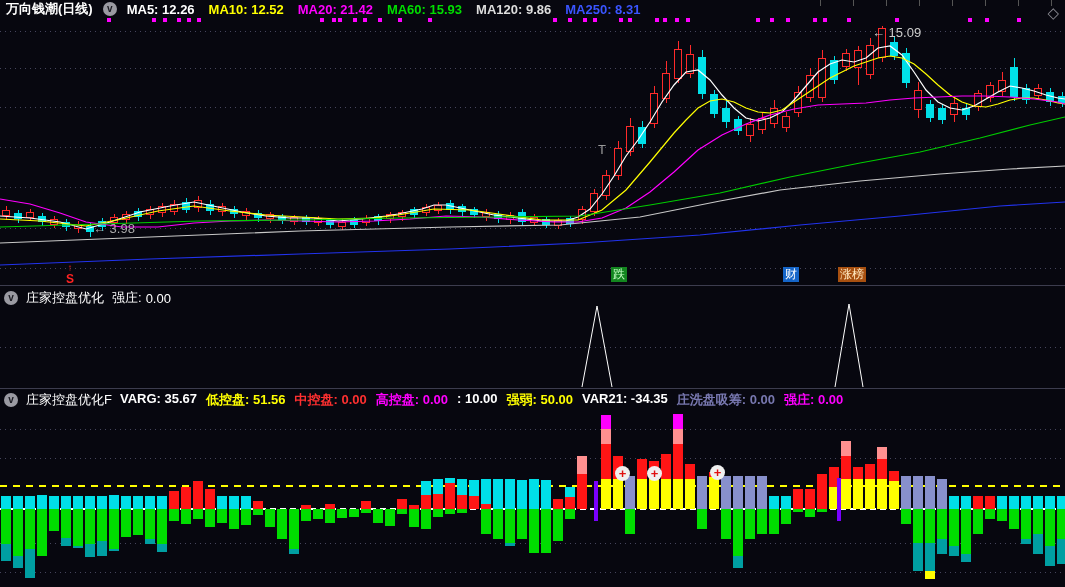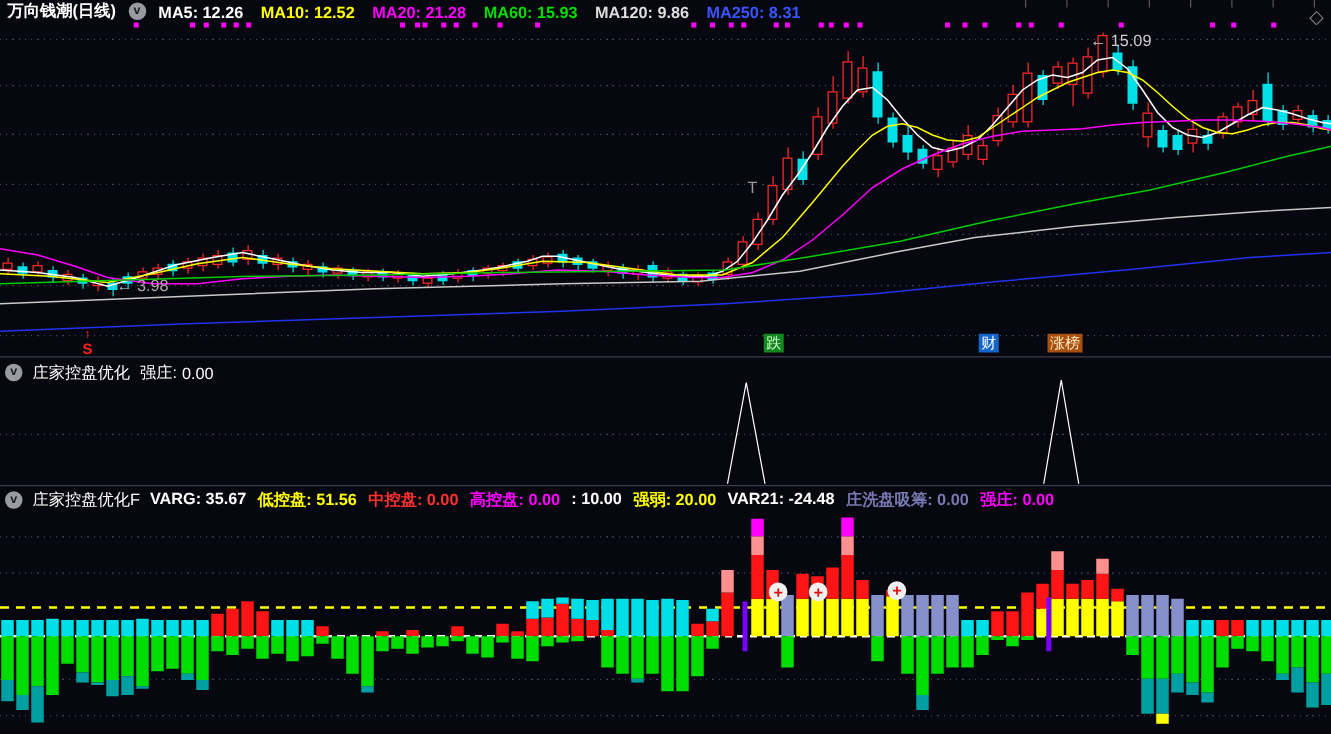--- a/index.html
+++ b/index.html
@@ -39,21 +39,21 @@
 
 <div id="app">
 
   <div id="panel1" style="position:absolute;left:0;top:0;width:1065px;height:285px;">
     <div class="hdr">
       <span class="t">万向钱潮(日线)</span>
       <span class="chev">v</span>
       <span id="ma-list" style="display:flex;gap:14px;font-weight:bold;">
           <span class="ma-item" style="color: rgb(255, 255, 255);">MA5: 12.26</span>
           <span class="ma-item" style="color: rgb(255, 255, 0);">MA10: 12.52</span>
-          <span class="ma-item" style="color: rgb(255, 0, 255);">MA20: 21.28</span>
+          <span class="ma-item" style="color: rgb(255, 0, 255);">MA20: 21.42</span>
           <span class="ma-item" style="color: rgb(0, 221, 0);">MA60: 15.93</span>
           <span class="ma-item" style="color: rgb(221, 221, 221);">MA120: 9.86</span>
           <span class="ma-item" style="color: rgb(58, 85, 255);">MA250: 8.31</span>
         </span>
     </div>
     <span class="diamond">◇</span>
     <div id="p1-grids">
         <div class="grid" style="top: 31px;"></div>
         <div class="grid" style="top: 68px;"></div>
         <div class="grid" style="top: 107px;"></div>
@@ -331,22 +331,22 @@
   <div id="panel3" style="position:absolute;left:0;top:389px;width:1065px;height:189px;">
     <div class="p3hdr" style="top:2px;">
       <span class="chev">v</span>
       <span>庄家控盘优化F</span>
       <span id="p3-items" style="display:flex;gap:9px;">
           <span style="color: rgb(255, 255, 255); font-weight: bold;">VARG: 35.67</span>
           <span style="color: rgb(255, 255, 0); font-weight: bold;">低控盘: 51.56</span>
           <span style="color: rgb(255, 48, 48); font-weight: bold;">中控盘: 0.00</span>
           <span style="color: rgb(255, 0, 255); font-weight: bold;">高控盘: 0.00</span>
           <span style="color: rgb(255, 255, 255); font-weight: bold;">: 10.00</span>
-          <span style="color: rgb(255, 255, 0); font-weight: bold;">强弱: 20.00</span>
-          <span style="color: rgb(255, 255, 255); font-weight: bold;">VAR21: -24.48</span>
+          <span style="color: rgb(255, 255, 0); font-weight: bold;">强弱: 50.00</span>
+          <span style="color: rgb(255, 255, 255); font-weight: bold;">VAR21: -34.35</span>
           <span style="color: rgb(120, 120, 176); font-weight: bold;">庄洗盘吸筹: 0.00</span>
           <span style="color: rgb(255, 0, 255); font-weight: bold;">强庄: 0.00</span>
         </span>
     </div>
     <div id="p3-grids">
         <div class="grid" style="top: 40px;"></div>
         <div class="grid" style="top: 69px;"></div>
         <div class="grid" style="top: 154px;"></div>
         <div class="grid" style="top: 183px;"></div>
       </div>

